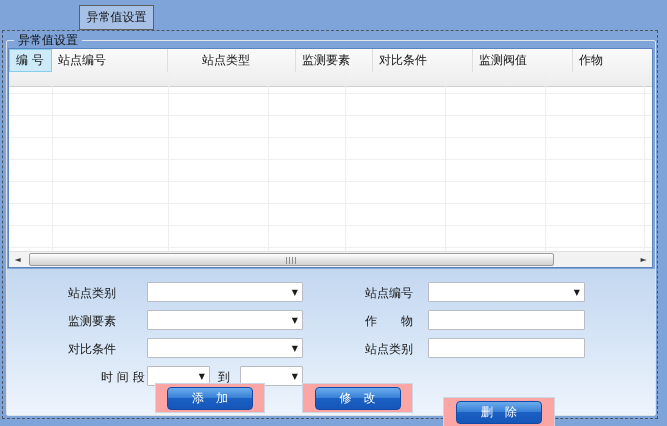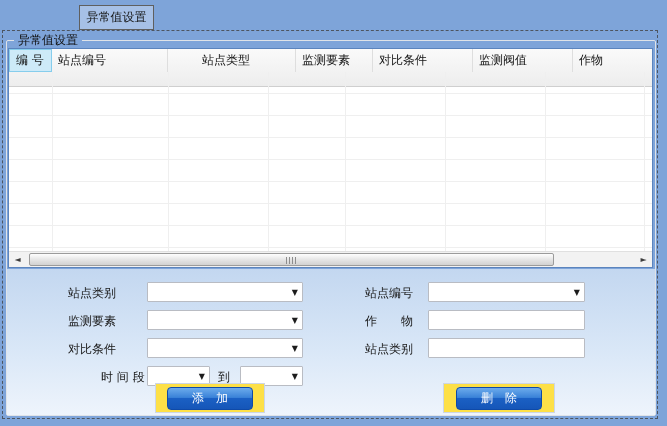--- a/index.html
+++ b/index.html
@@ -78,21 +78,21 @@
   .combo,.textbox{
     position:absolute;height:20px;background:#ffffff;
     border:1px solid #b9bcc3;box-sizing:border-box;border-radius:1px;
   }
   .textbox{font:inherit;padding:0 3px;outline:none;}
   .combo .arrow{
     position:absolute;right:4px;top:4px;font-size:8px;color:#1c1c1c;line-height:11px;
   }
   
   .btn-wrap{
-    position:absolute;height:30px;background:#fde047;
+    position:absolute;height:30px;background:#fca5a5;
     border:1px solid #cdd6e4;box-sizing:border-box;text-decoration:underline;
   }
   .btn{
     position:absolute;left:50%;top:3px;transform:translateX(-50%);
     width:86px;height:23px;border-radius:4px;cursor:default;
     background:linear-gradient(180deg,#6cabec 0%,#3a82d8 45%,#1b60c4 50%,#1556b8 100%);
     border:1px solid #0f4aa8;color:#ffffff;font:inherit;white-space:pre;
   }
 </style>
 </head>
@@ -178,17 +178,20 @@
     <span class="arrow">▼</span>
   </div>
   <span class="flabel" style="left:218px;top:369px;">到</span>
   <div class="combo" style="left:240px;top:366px;width:63px;">
     <span class="arrow">▼</span>
   </div>
 
   <div class="btn-wrap" style="left:155px;top:383px;width:110px;">
     <button class="btn">添　加</button>
   </div>
-  <div class="btn-wrap" style="left:443px;top:383px;width:112px;">
+  <div class="btn-wrap" style="left:302px;top:383px;width:111px;">
+    <button class="btn">修　改</button>
+  </div>
+  <div class="btn-wrap" style="left:443px;top:397px;width:112px;">
     <button class="btn">删　除</button>
   </div>
 
 </div>
 
 </body></html>

